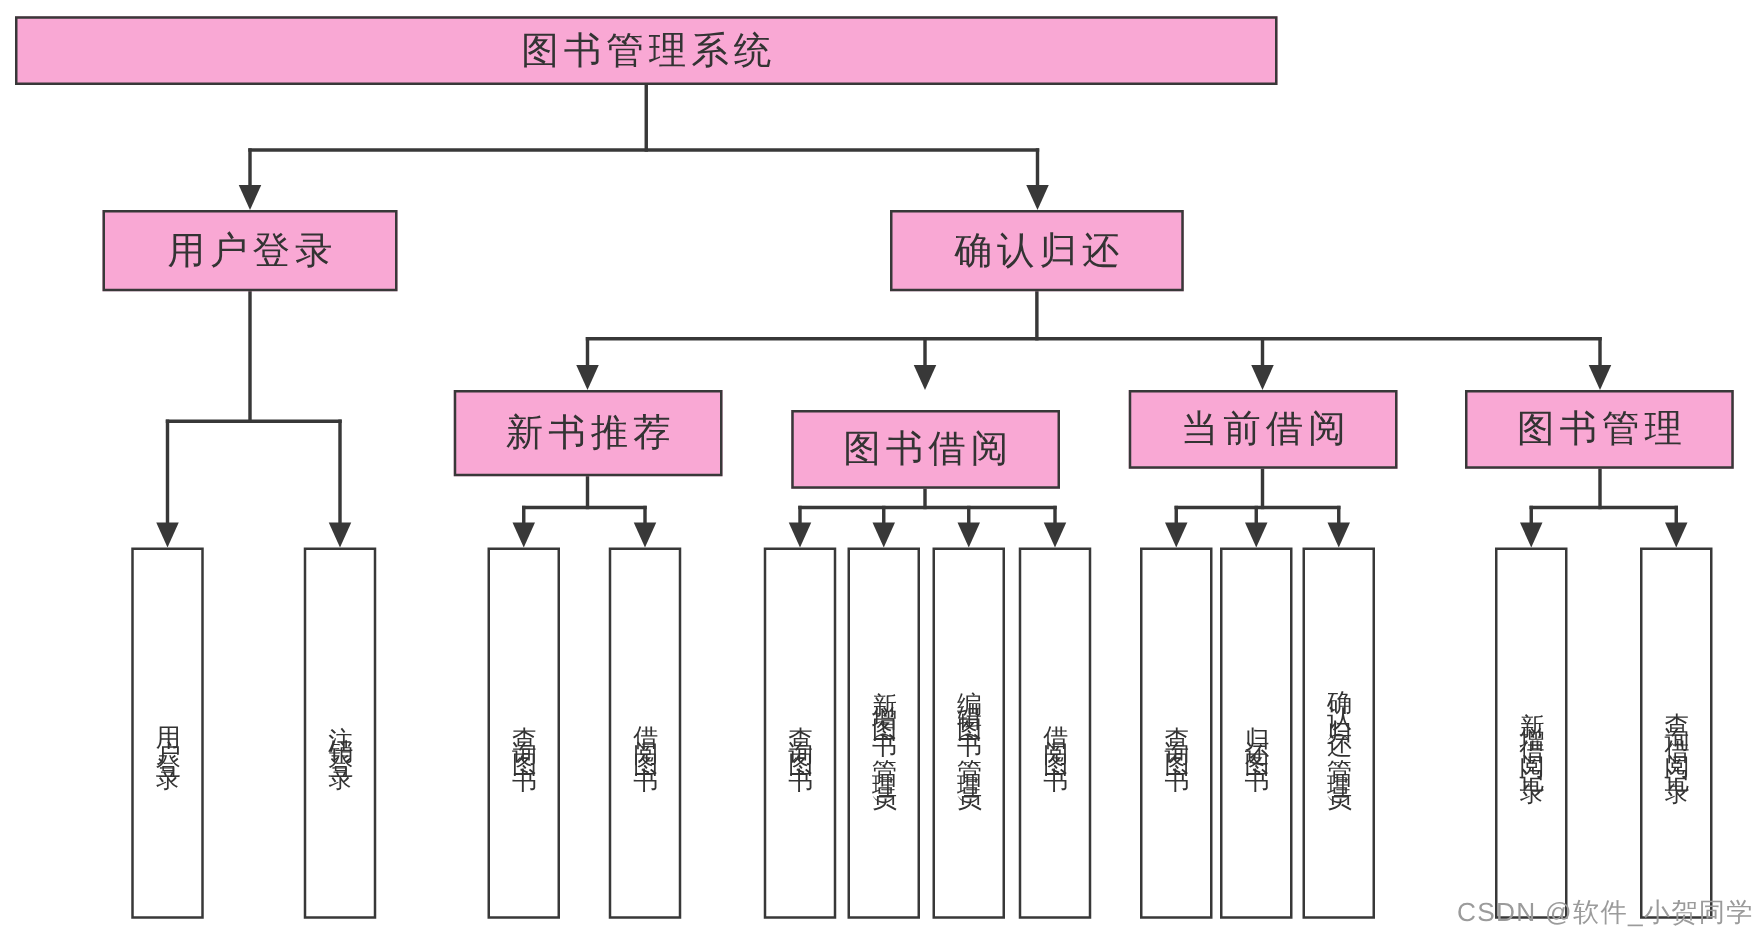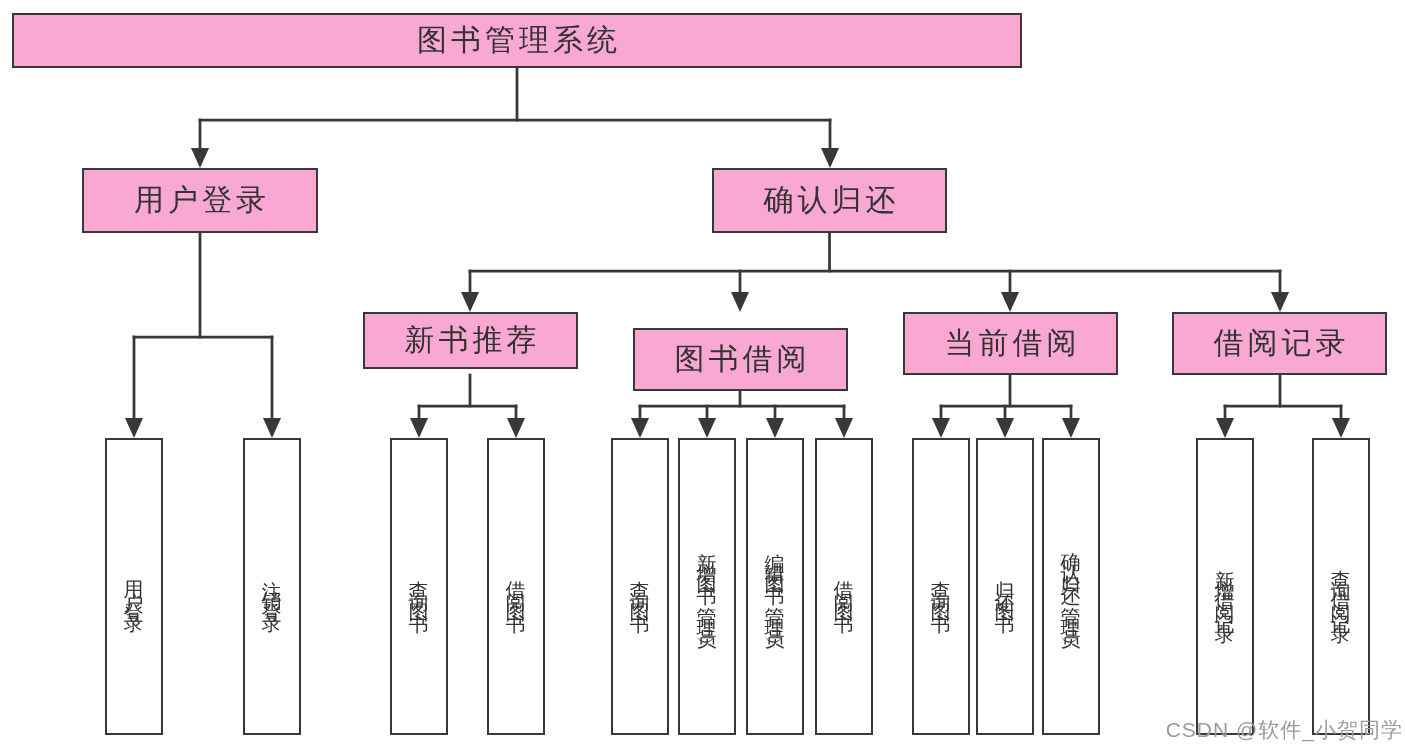--- a/index.html
+++ b/index.html
@@ -141,31 +141,31 @@
     <span>图书管理系统</span>
   </div>
 
   <div class="hbox" style="left:82px; top:168px; width:236px; height:65px;">
     <span>用户登录</span>
   </div>
   <div class="hbox" style="left:712px; top:168px; width:235px; height:65px;">
     <span>确认归还</span>
   </div>
 
-  <div class="hbox" style="left:363px; top:312px; width:215px; height:57px;">
+  <div class="hbox" style="left:363px; top:312px; width:215px; height:69px;">
     <span>新书推荐</span>
   </div>
   <div class="hbox" style="left:633px; top:328px; width:215px; height:63px;">
     <span>图书借阅</span>
   </div>
   <div class="hbox" style="left:903px; top:312px; width:215px; height:63px;">
     <span>当前借阅</span>
   </div>
   <div class="hbox" style="left:1172px; top:312px; width:215px; height:63px;">
-    <span>借阅记录</span>
+    <span>图书管理</span>
   </div>
 
   <div class="vbox" style="left:105px;">
     <span class="vlabel">用户登录</span>
   </div>
   <div class="vbox" style="left:243px;">
     <span class="vlabel">注销登录</span>
   </div>
 
   <div class="vbox" style="left:390px;">

